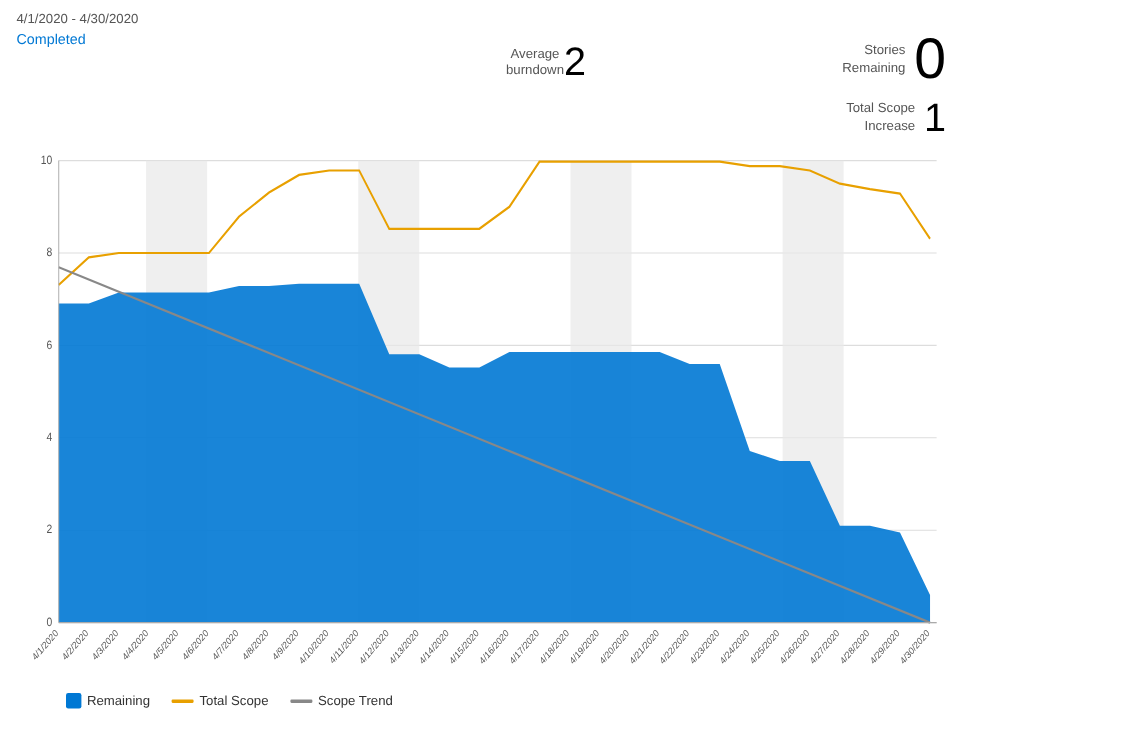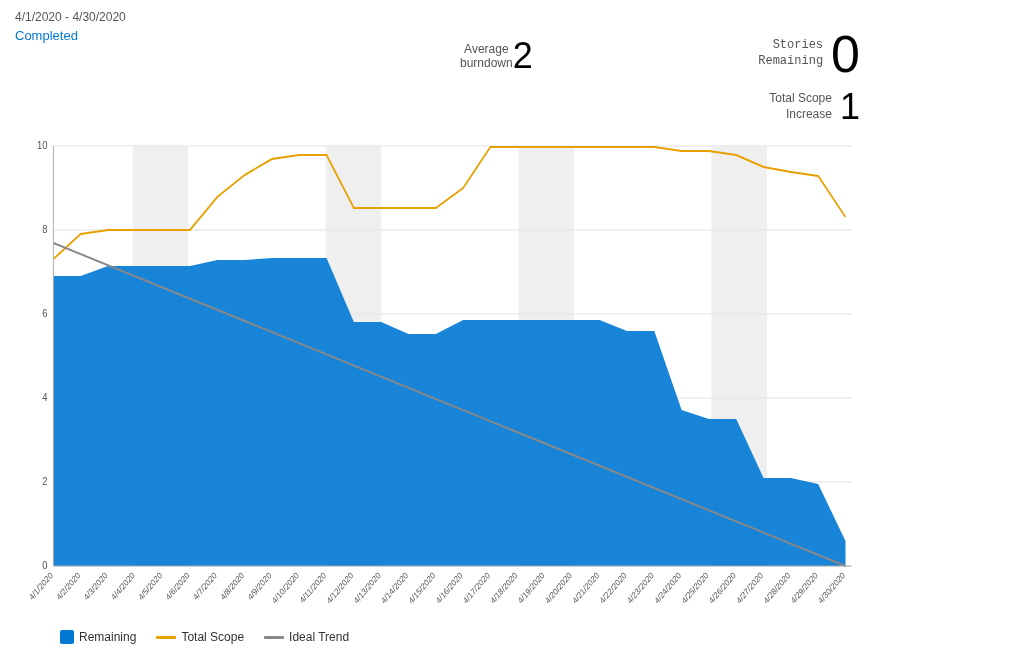--- a/index.html
+++ b/index.html
@@ -68,21 +68,20 @@
     .stories-remaining {
       display: flex;
       align-items: center;
       gap: 8px;
     }
     .stories-remaining .label {
       font-size: 12px;
       color: #555;
       text-align: right;
       line-height: 1.3;
-      font-family: Liberation Mono, monospace;
     }
     .stories-remaining .value {
       font-size: 52px;
       font-weight: 300;
       color: #000;
       line-height: 1;
     }
     .total-scope {
       display: flex;
       align-items: center;
@@ -300,16 +299,16 @@
     <div class="legend-item">
       <div class="legend-color" style="background:#0078d4;"></div>
       <span>Remaining</span>
     </div>
     <div class="legend-item">
       <div class="legend-line" style="background:#e8a000;"></div>
       <span>Total Scope</span>
     </div>
     <div class="legend-item">
       <div class="legend-line" style="background:#888;"></div>
-      <span>Ideal Trend</span>
+      <span>Scope Trend</span>
     </div>
   </div>
 </div>
 
 </body></html>

